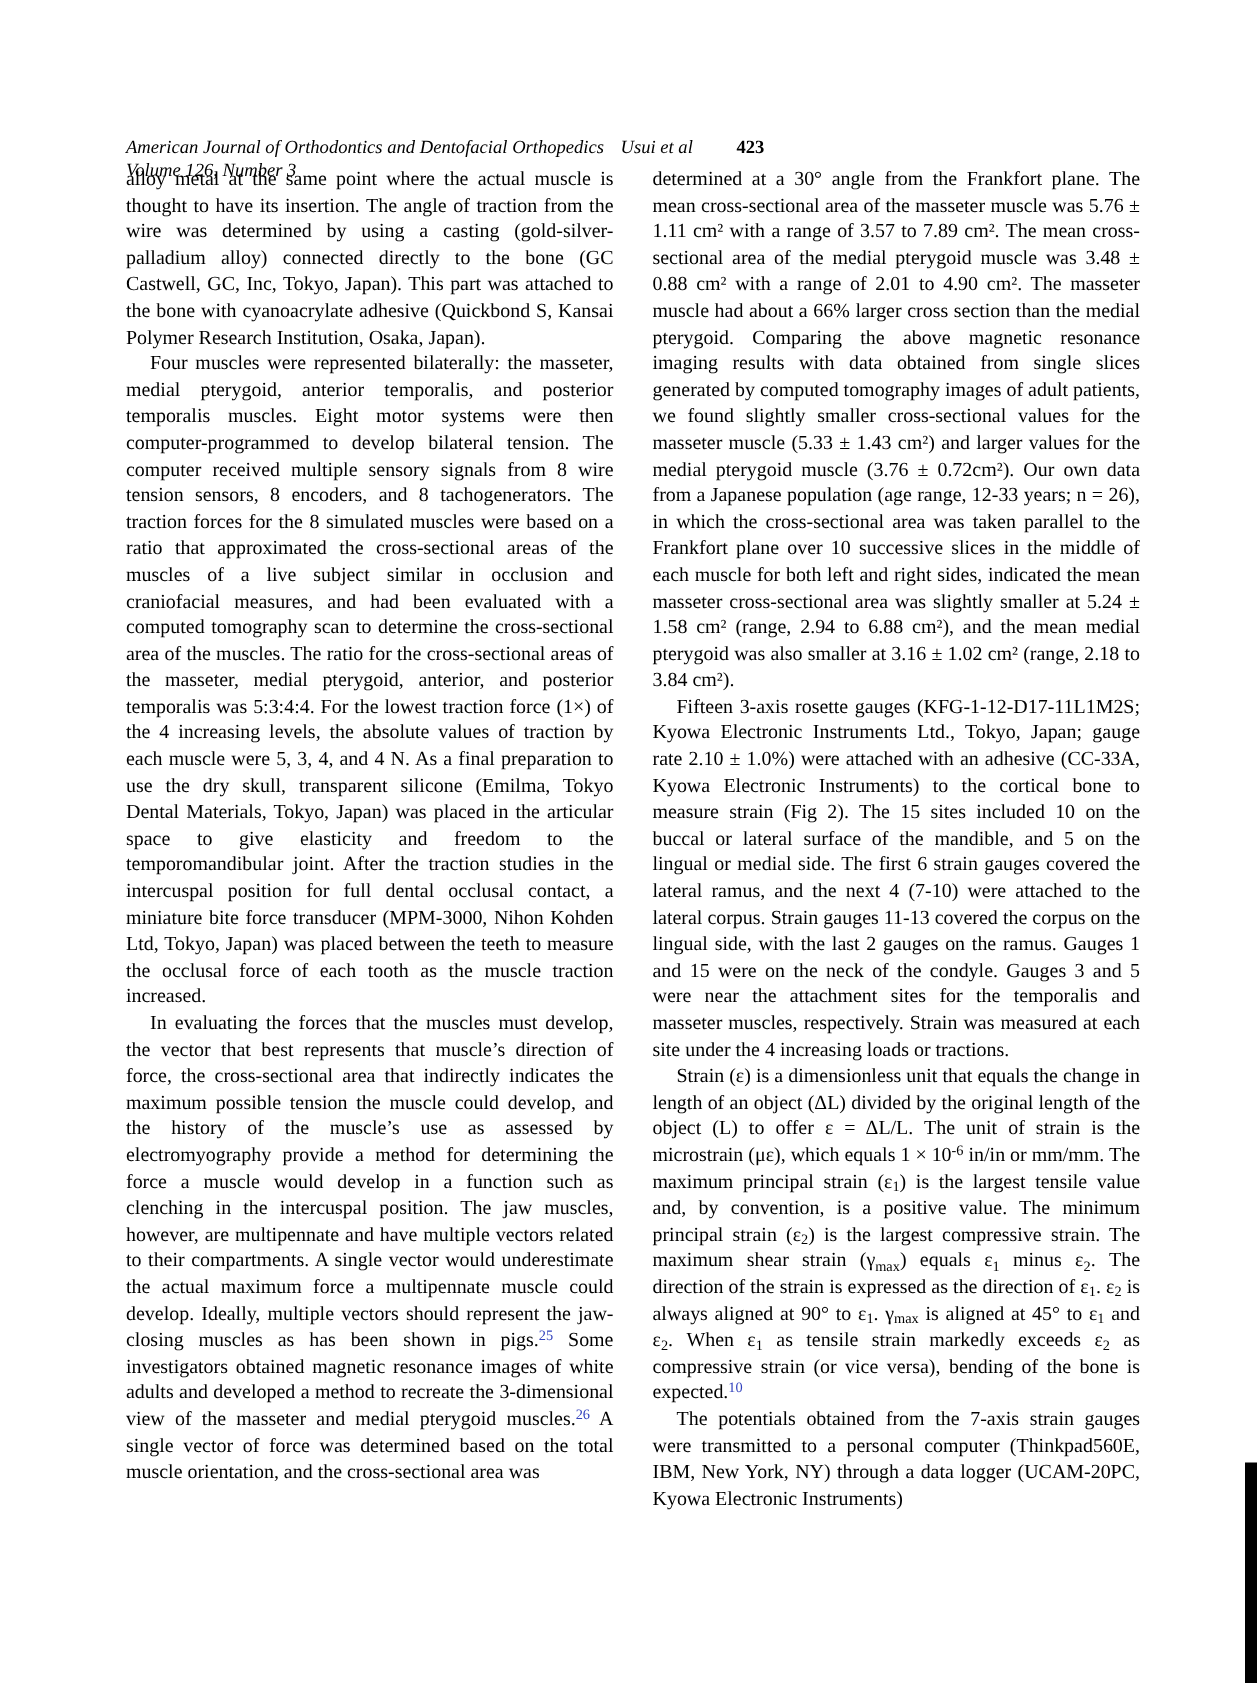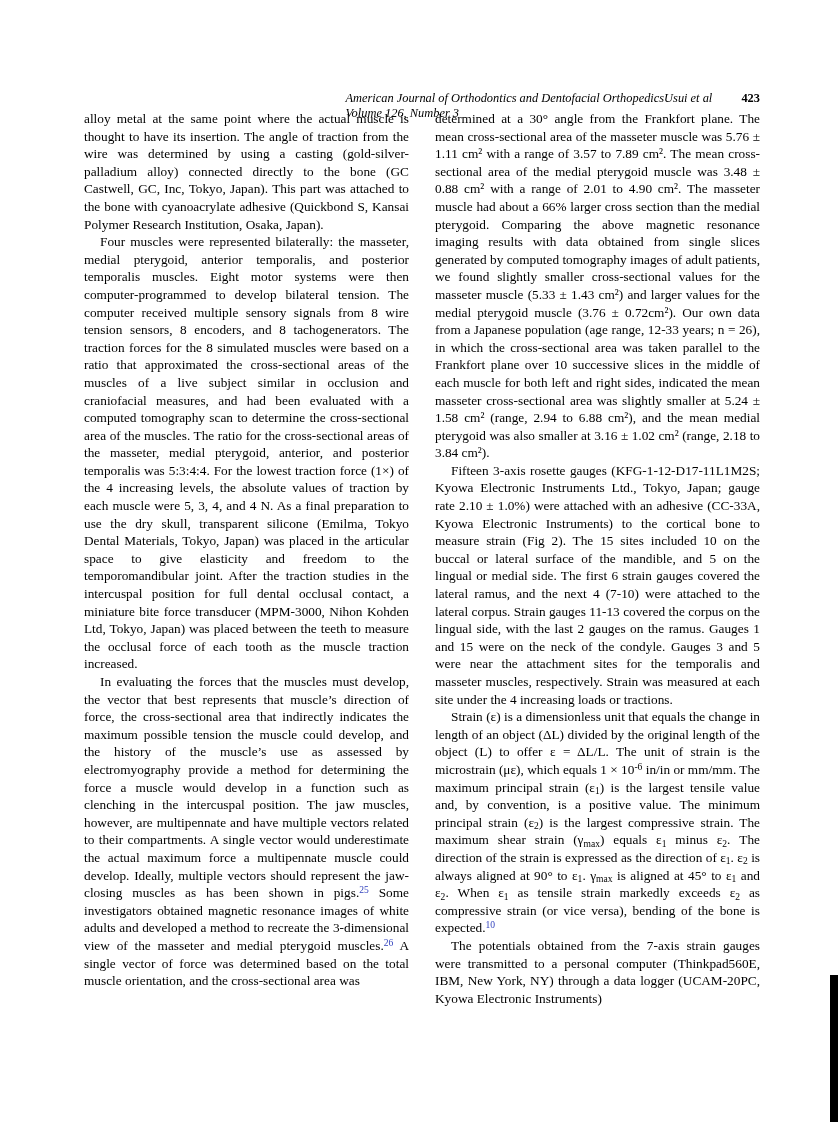--- a/index.html
+++ b/index.html
@@ -13,28 +13,28 @@
     overflow: hidden;
   }
   .page { position: absolute; inset: 0; }
 
   .page-header {
     position: absolute;
     left: 84px;
     top: 91px;
     width: 676px;
     display: flex;
-    justify-content: flex-end;
+    justify-content: flex-start;
     align-items: flex-start;
     font-size: 12.4px;
     line-height: 15.2px;
   }
   .journal-title, .journal-volume { font-style: italic; }
   .header-right { white-space: nowrap; }
-  .authors { font-style: italic; }
+  .authors { font-style: italic; margin-left: 11px; }
   .page-number { font-weight: bold; margin-left: 26px; }
 
   .columns {
     position: absolute;
     left: 84px;
     top: 110px;
     width: 676px;
     display: flex;
     gap: 26px;
   }

